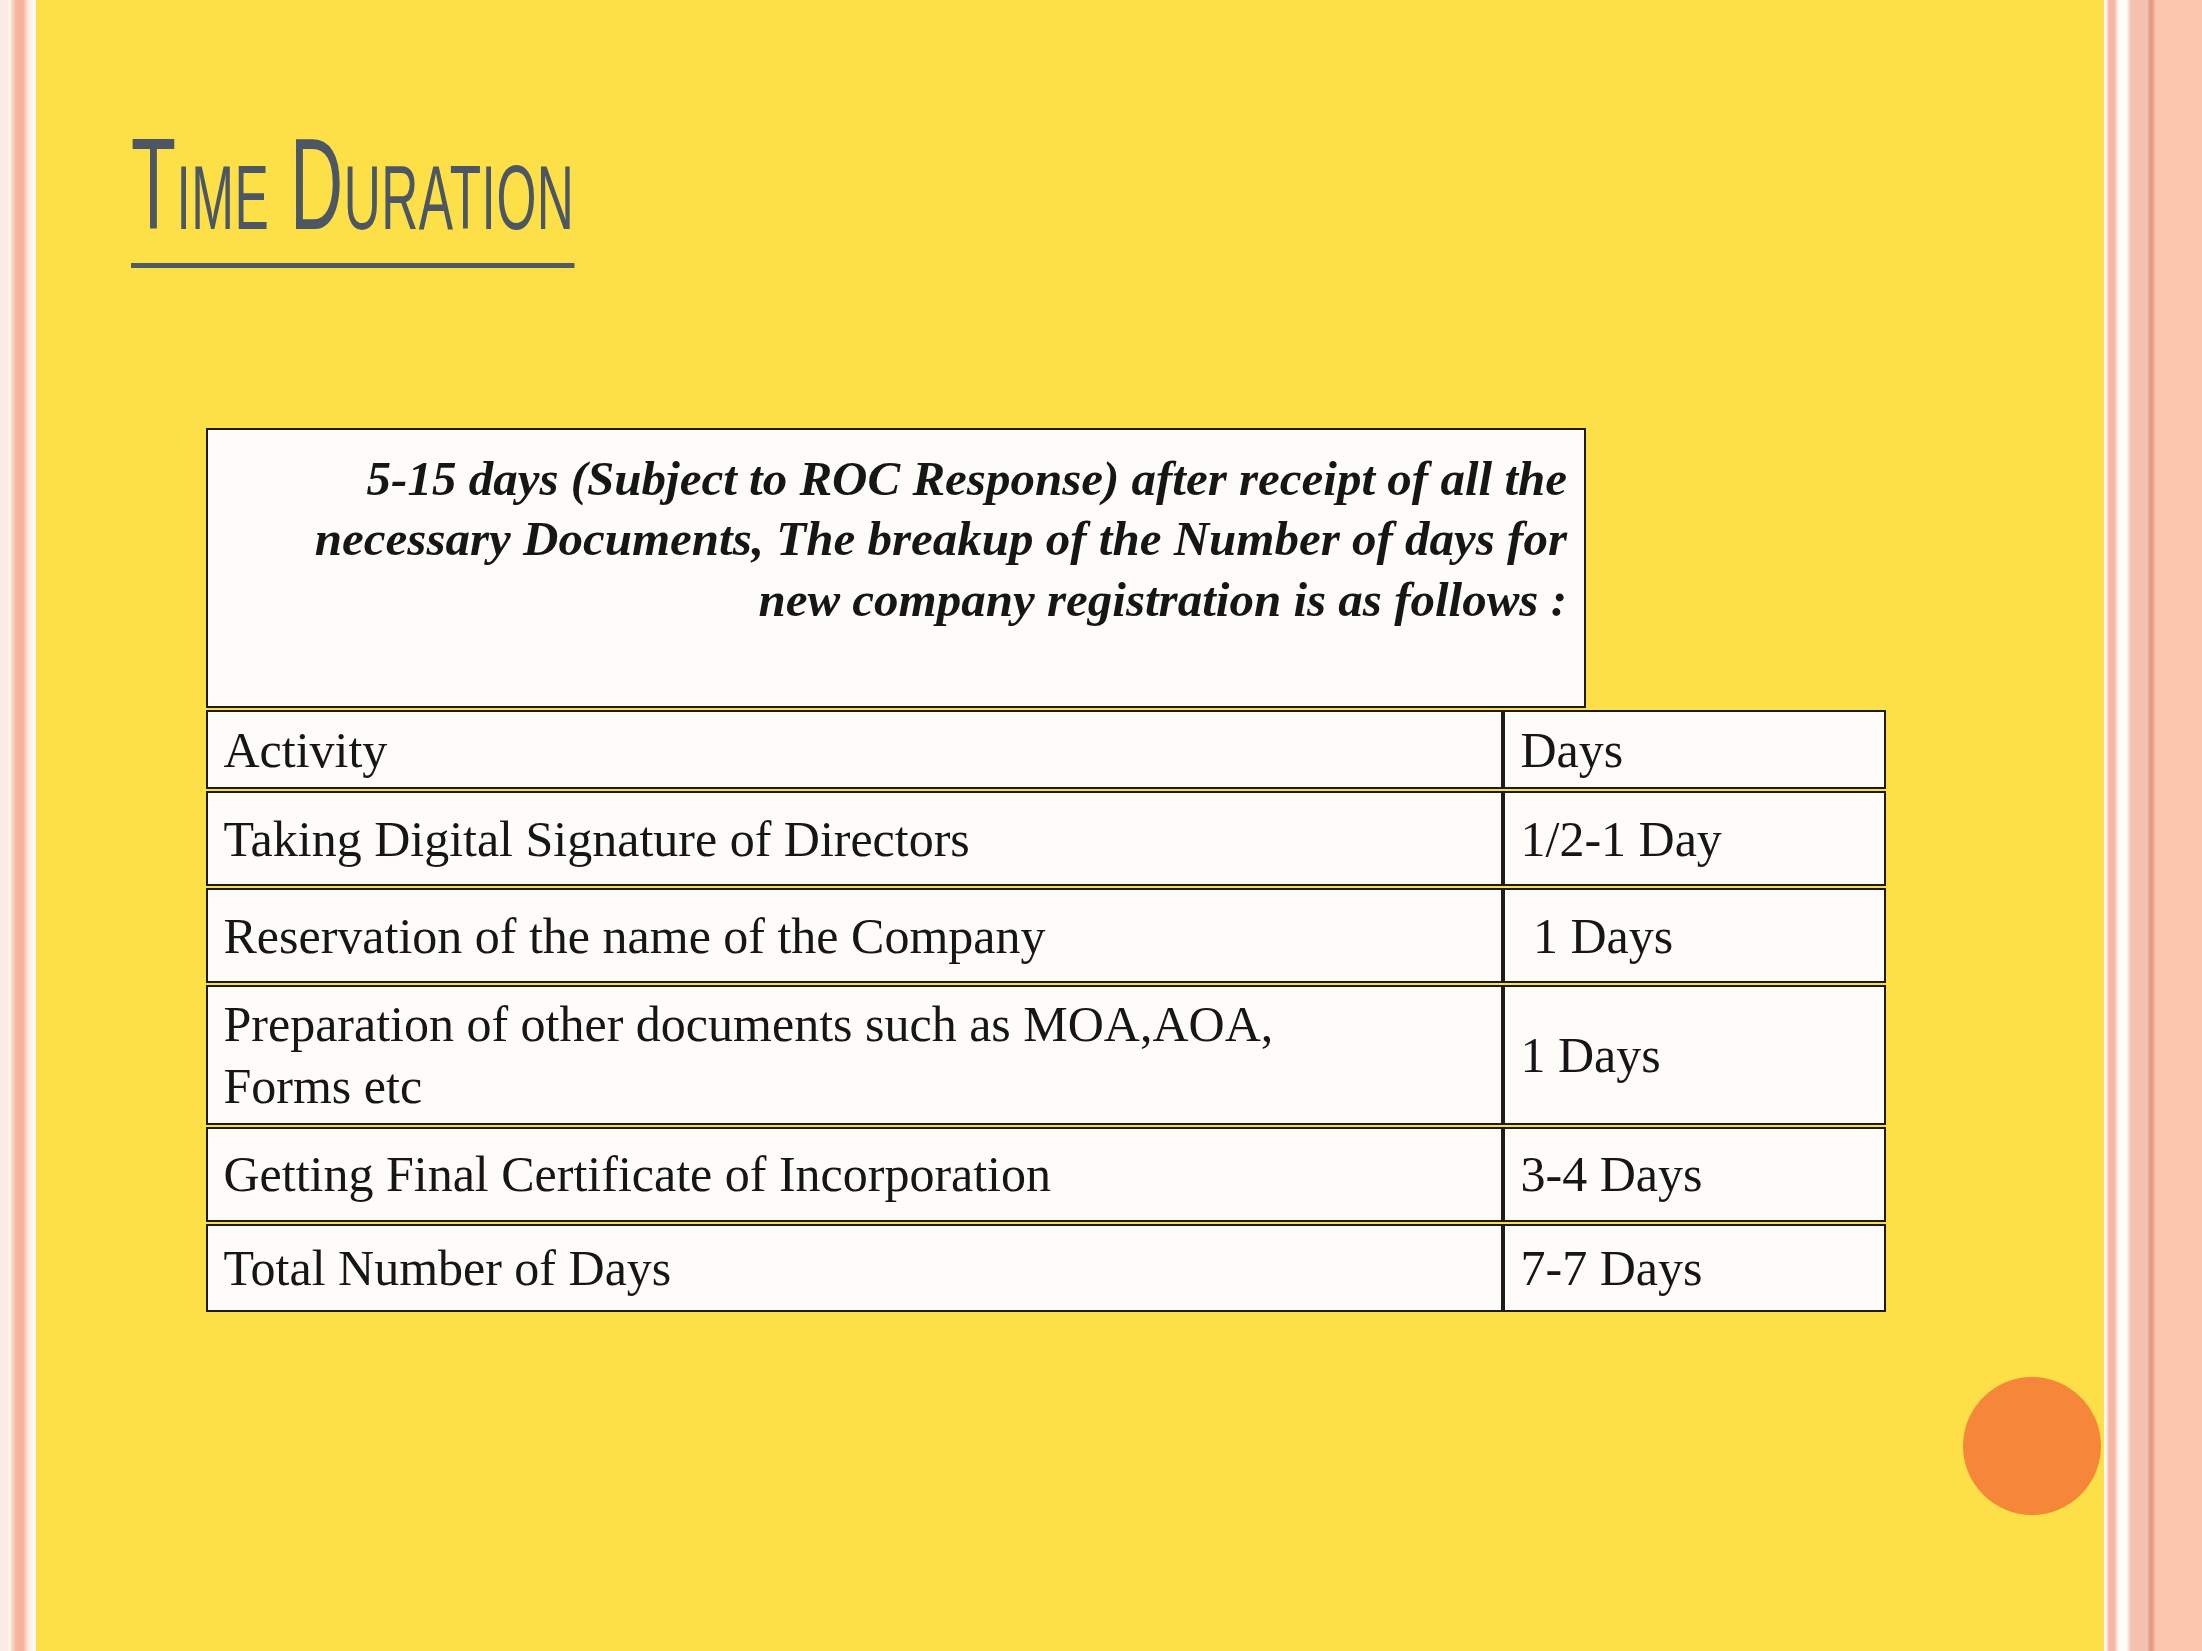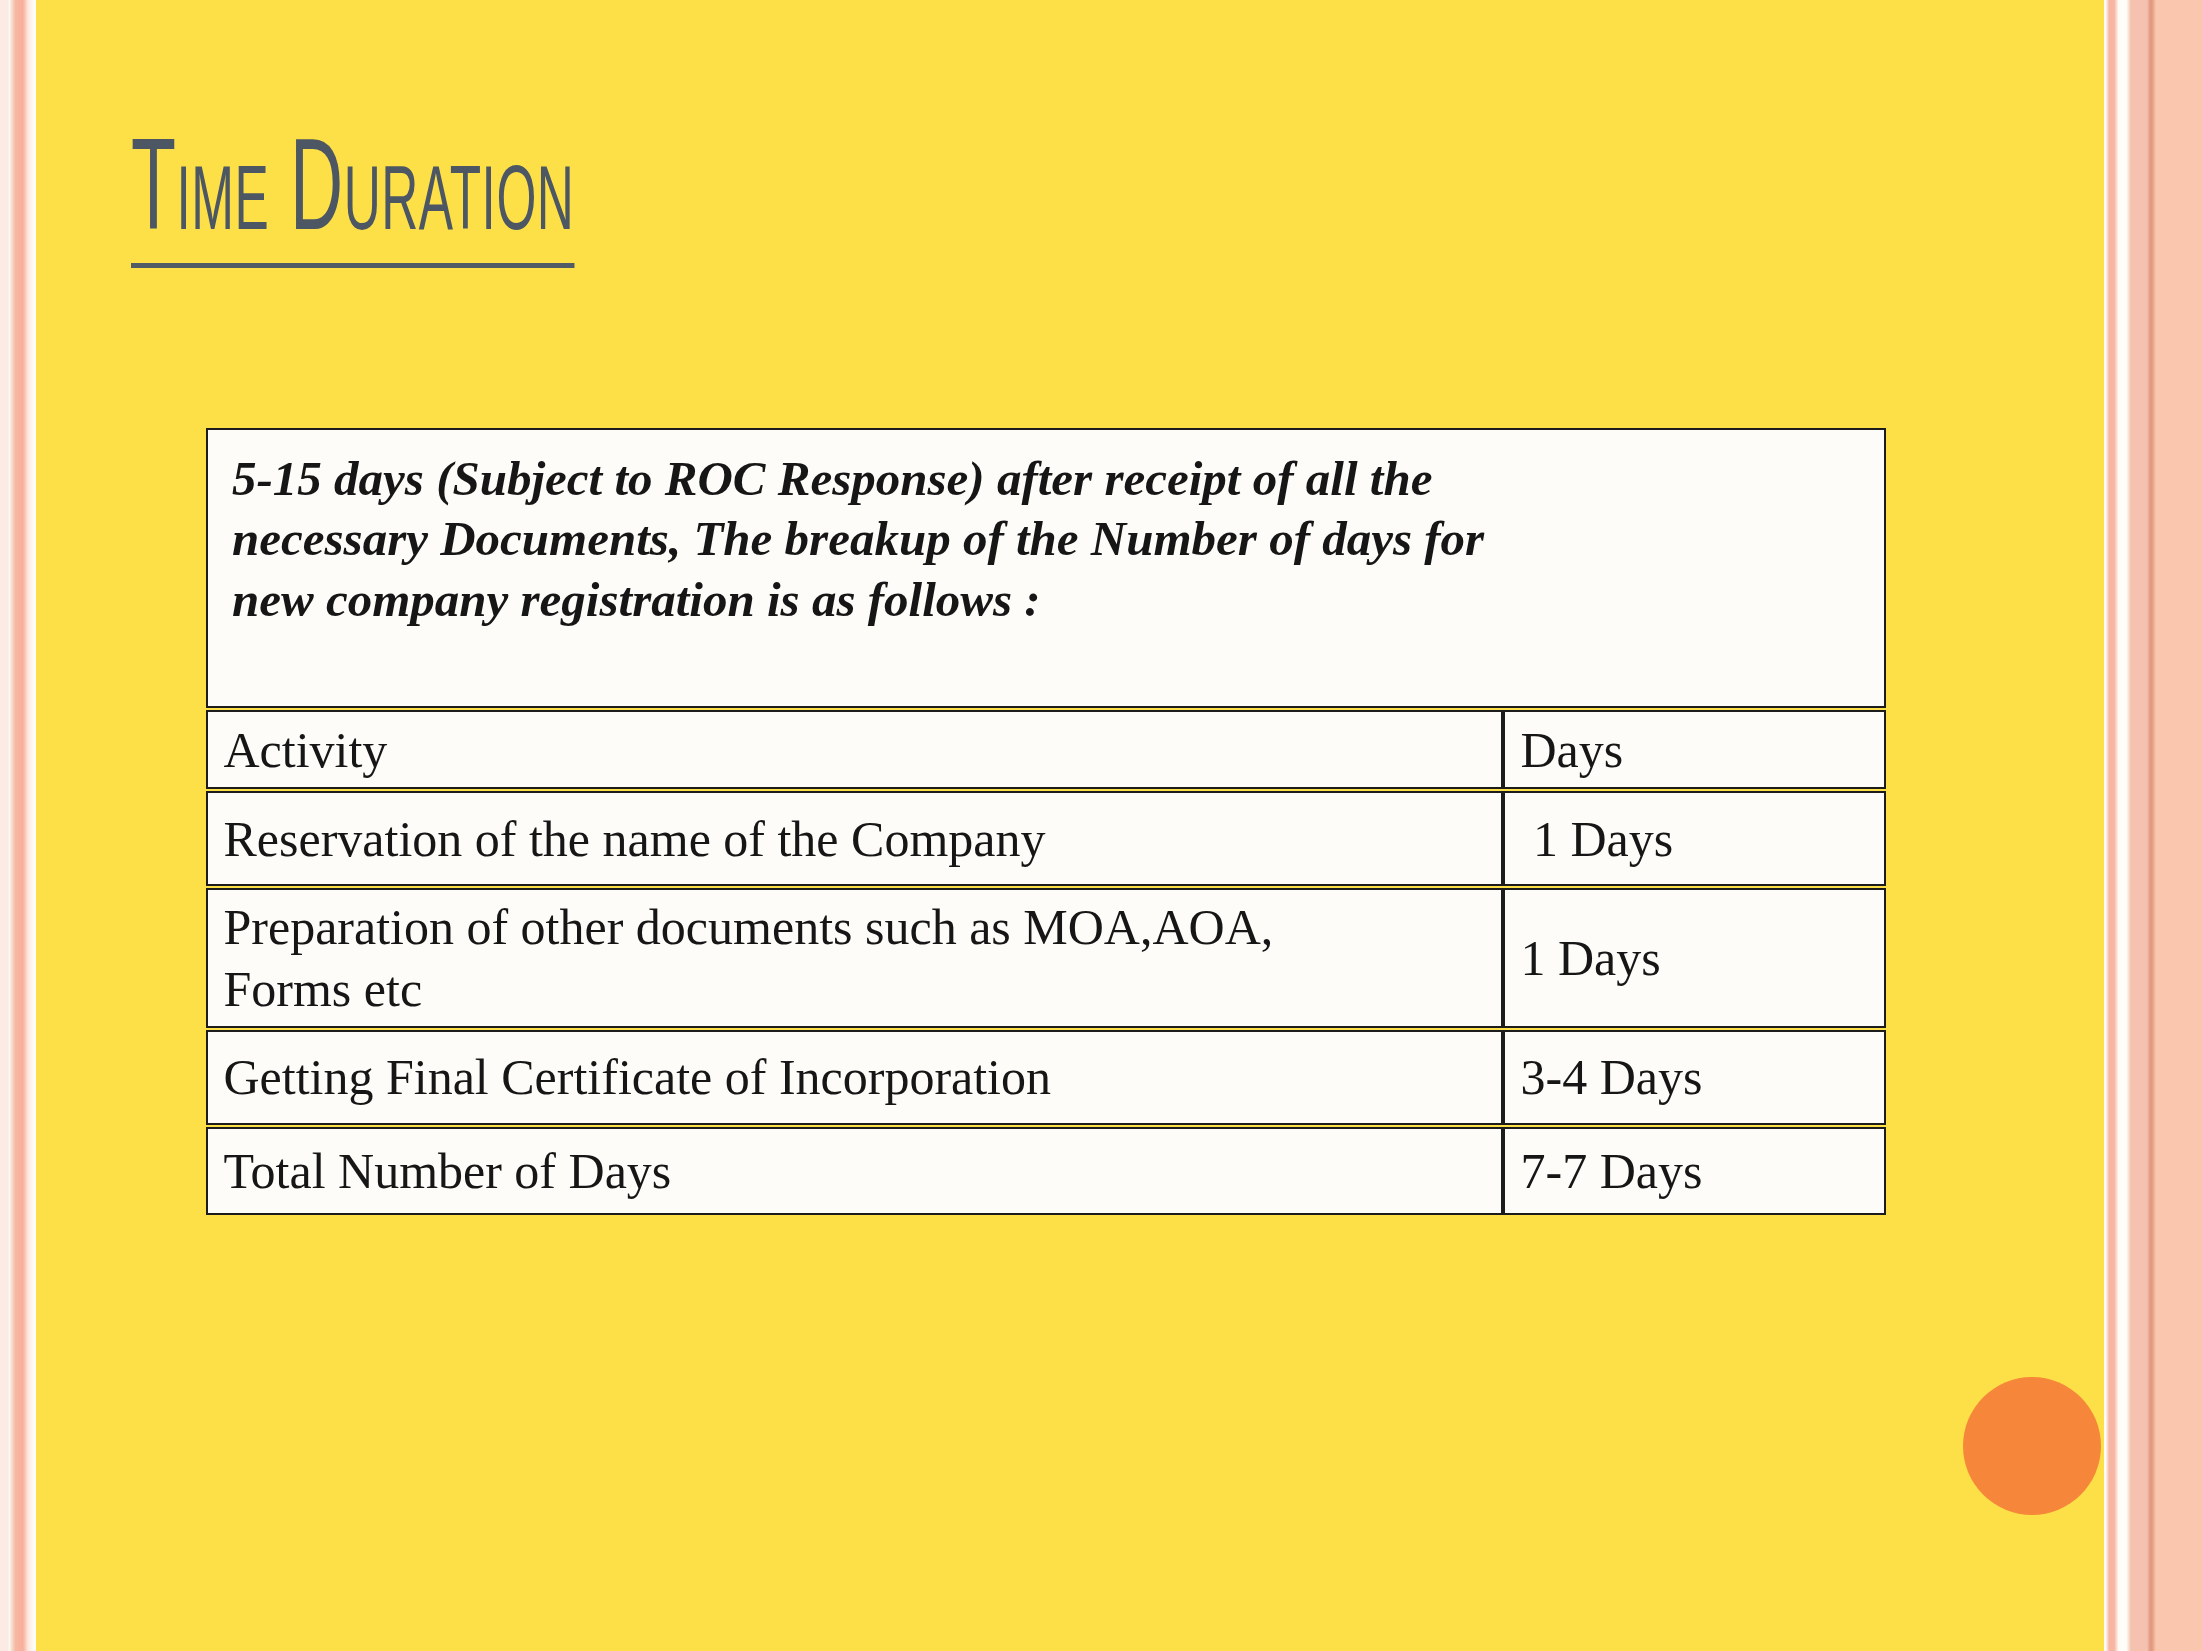--- a/index.html
+++ b/index.html
@@ -55,25 +55,26 @@
     border-bottom: 5.2px solid #515b66;
     transform: scaleX(0.57);
     transform-origin: left top;
   }
 
   
   .intro-box {
     position: absolute;
     left: 206px;
     top: 428px;
-    width: 1680px;
+    width: 1380px;
     height: 280px;
     box-sizing: border-box;
     border: 2.6px solid #1c1c1c;
     background: #fefcf9;
+    text-align: right;
   }
   .intro-text {
     margin: 19px 17px 0 24px;
     font-weight: bold;
     font-style: italic;
     font-size: 49px;
     line-height: 1.23;
     white-space: pre-wrap;
   }
 
@@ -144,20 +145,24 @@
     <table class="duration">
       <colgroup>
         <col class="c-activity">
         <col class="c-days">
       </colgroup>
       <tbody>
         <tr class="h-header">
           <th>Activity</th>
           <th>Days</th>
         </tr>
+      <tr class="h-normal">
+            <td>Taking Digital Signature of Directors</td>
+            <td>1/2-1 Day</td>
+          </tr>
           <tr class="h-normal">
             <td>Reservation of the name of the Company</td>
             <td> 1 Days</td>
           </tr>
           <tr class="h-tall">
             <td>Preparation of other documents such as MOA,AOA,
 Forms etc</td>
             <td>1 Days</td>
           </tr>
           <tr class="h-normal">

